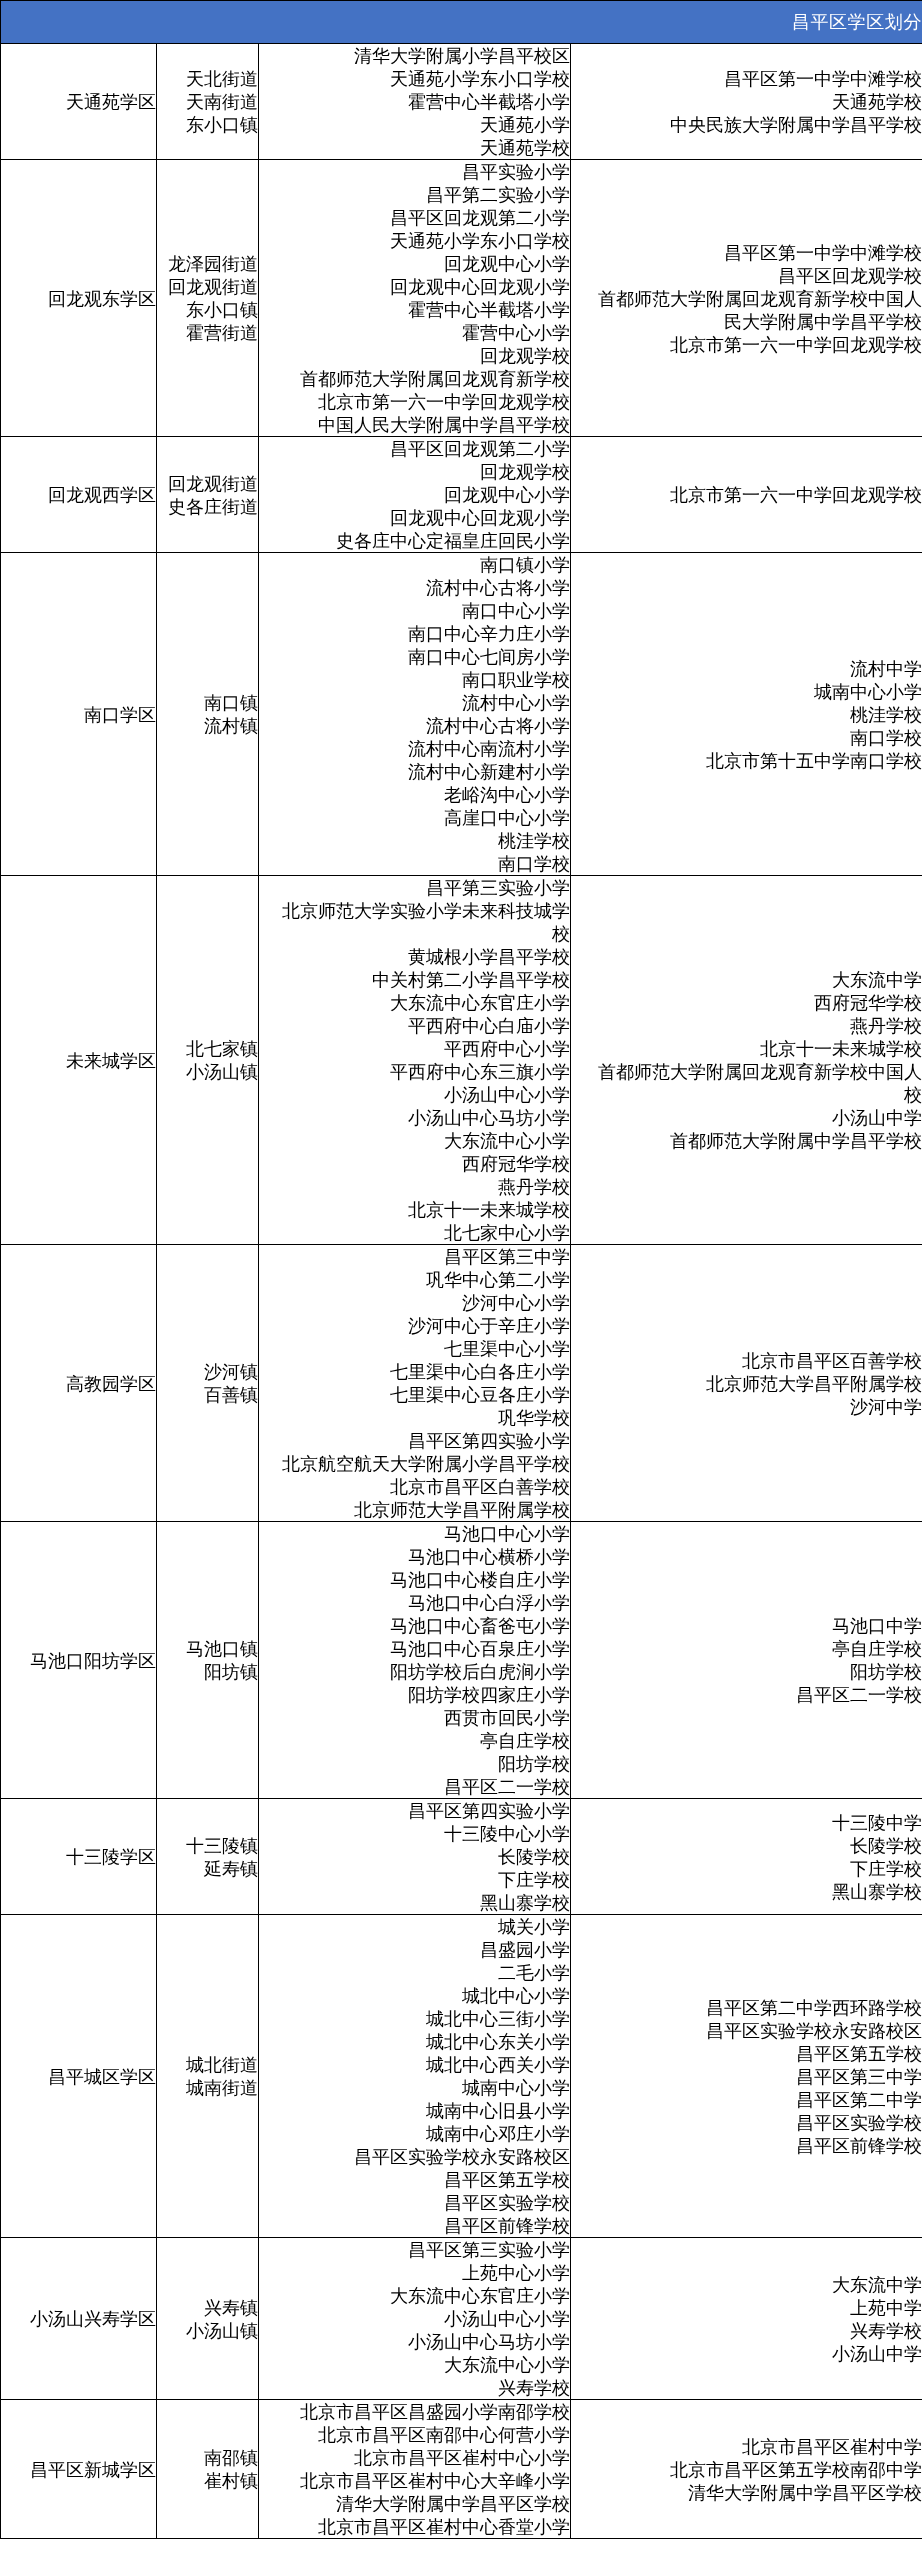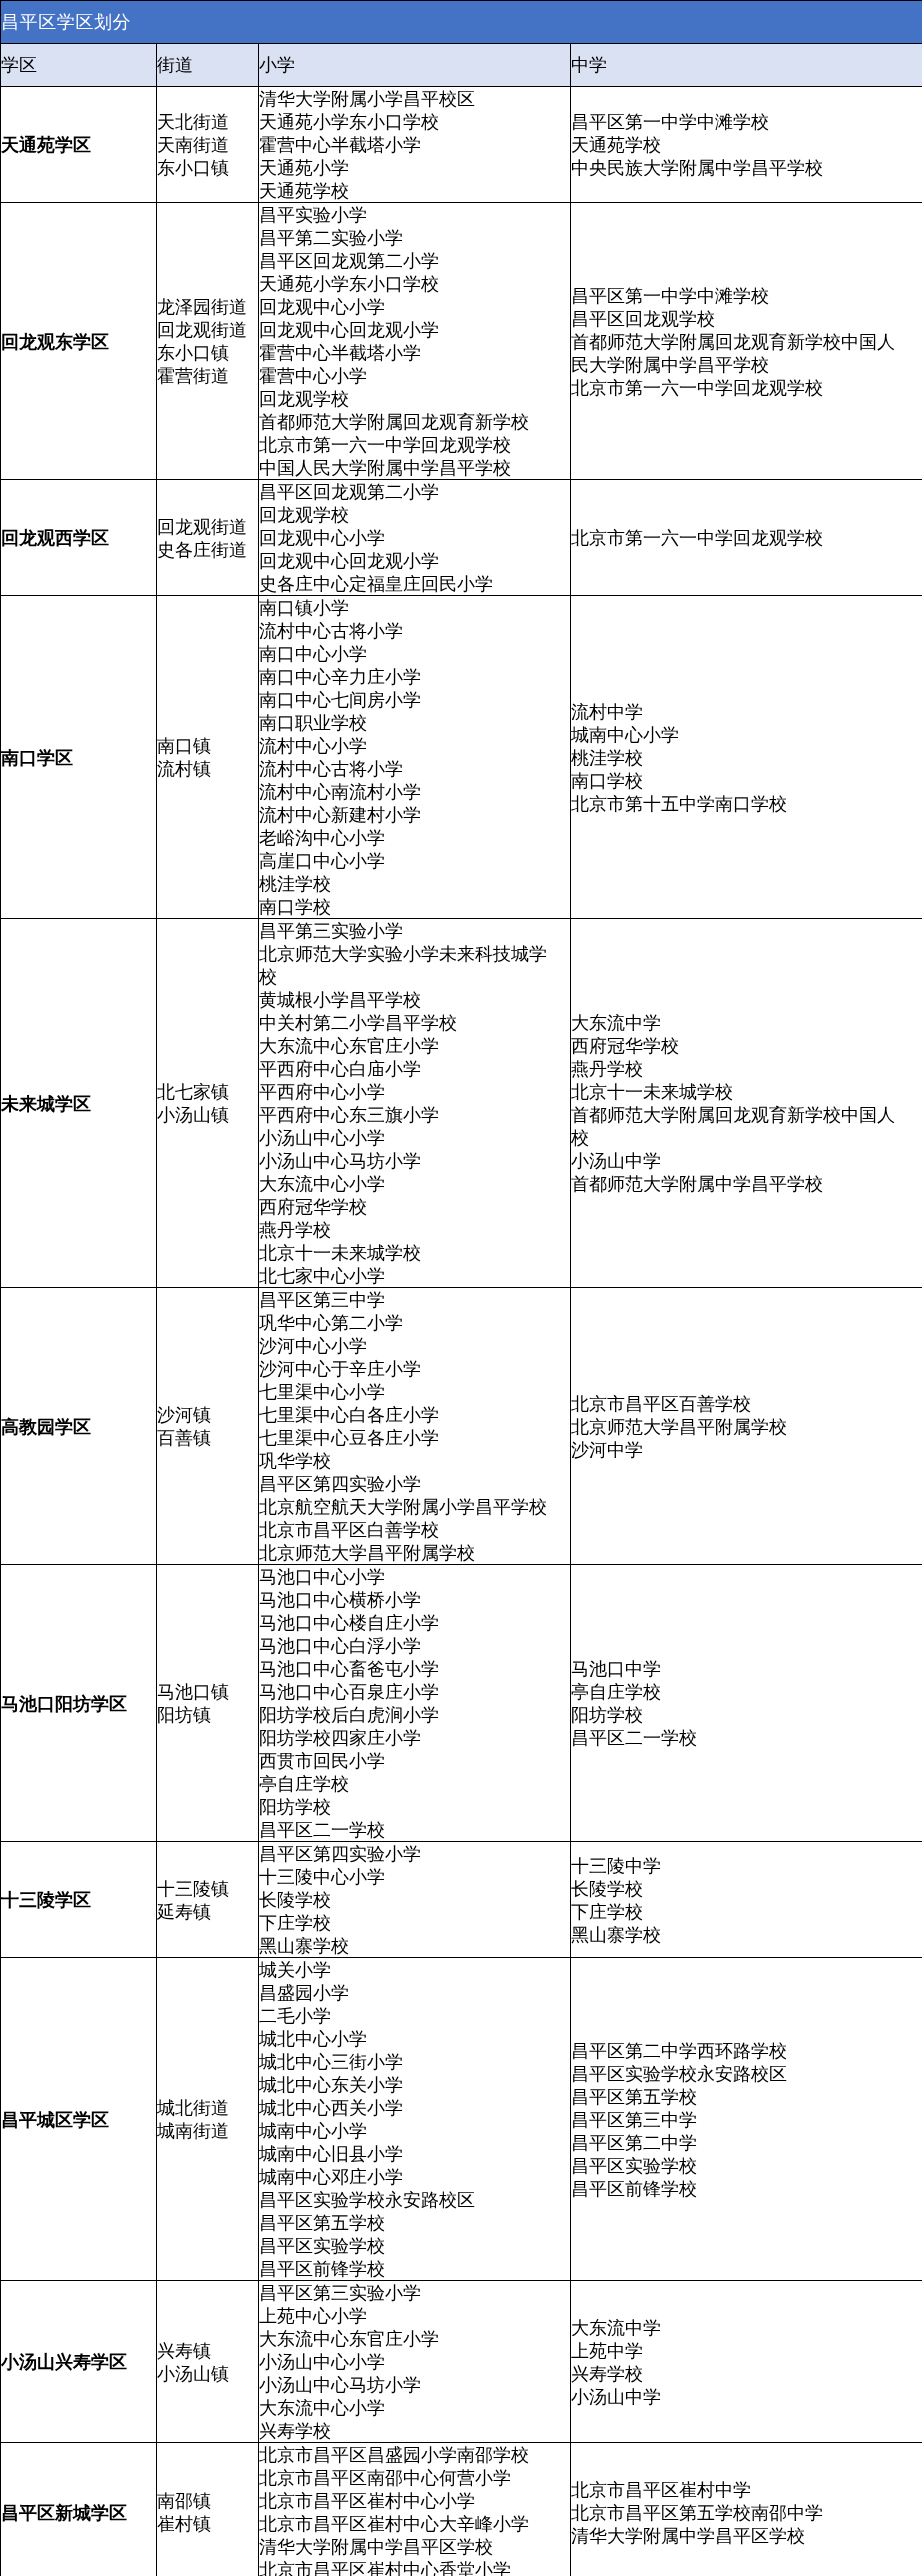--- a/index.html
+++ b/index.html
@@ -13,21 +13,21 @@
       font-size: 18px;
       color: #000;
     }
     col.c1 { width: 156px; }
     col.c2 { width: 102px; }
     col.c3 { width: 312px; }
     col.c4 { width: 352px; }
     th, td {
       border: 0.6px solid var(--grid);
       padding: 0;
-      text-align: left;
+      text-align: right;
       vertical-align: middle;
       white-space: nowrap;
       overflow: hidden;
     }
     th.title-cell {
       height: 42px;
       background: var(--title-bg);
       color: #ffffff;
       font-family: "DejaVu Sans", "Liberation Sans", sans-serif;
       font-weight: normal;
@@ -37,42 +37,36 @@
     th.head-cell {
       height: 42px;
       background: var(--header-bg);
       font-weight: normal;
       font-size: 18px;
     }
     td .line {
       line-height: 23px;
       height: 23px;
     }
-    td.c-district span { display: inline-block; line-height: 23px; font-weight: bold; }
+    td.c-district span { display: inline-block; line-height: 23px; }
   </style>
 </head>
 <body>
 
 <table class="district-table">
   <colgroup>
     <col class="c1">
       <col class="c2">
       <col class="c3">
       <col class="c4">
   </colgroup>
   <thead>
     <tr>
       <th class="title-cell" colspan="4">昌平区学区划分</th>
     </tr>
-    <tr>
-      <th class="head-cell">学区</th>
-      <th class="head-cell">街道</th>
-      <th class="head-cell">小学</th>
-      <th class="head-cell">中学</th>
-    </tr>
   </thead>
   <tbody>
 
       <tr>
         <td class="c-district">
           <span>天通苑学区</span>
         </td>
         <td class="c-street">
 
             <div class="line">天北街道</div>

